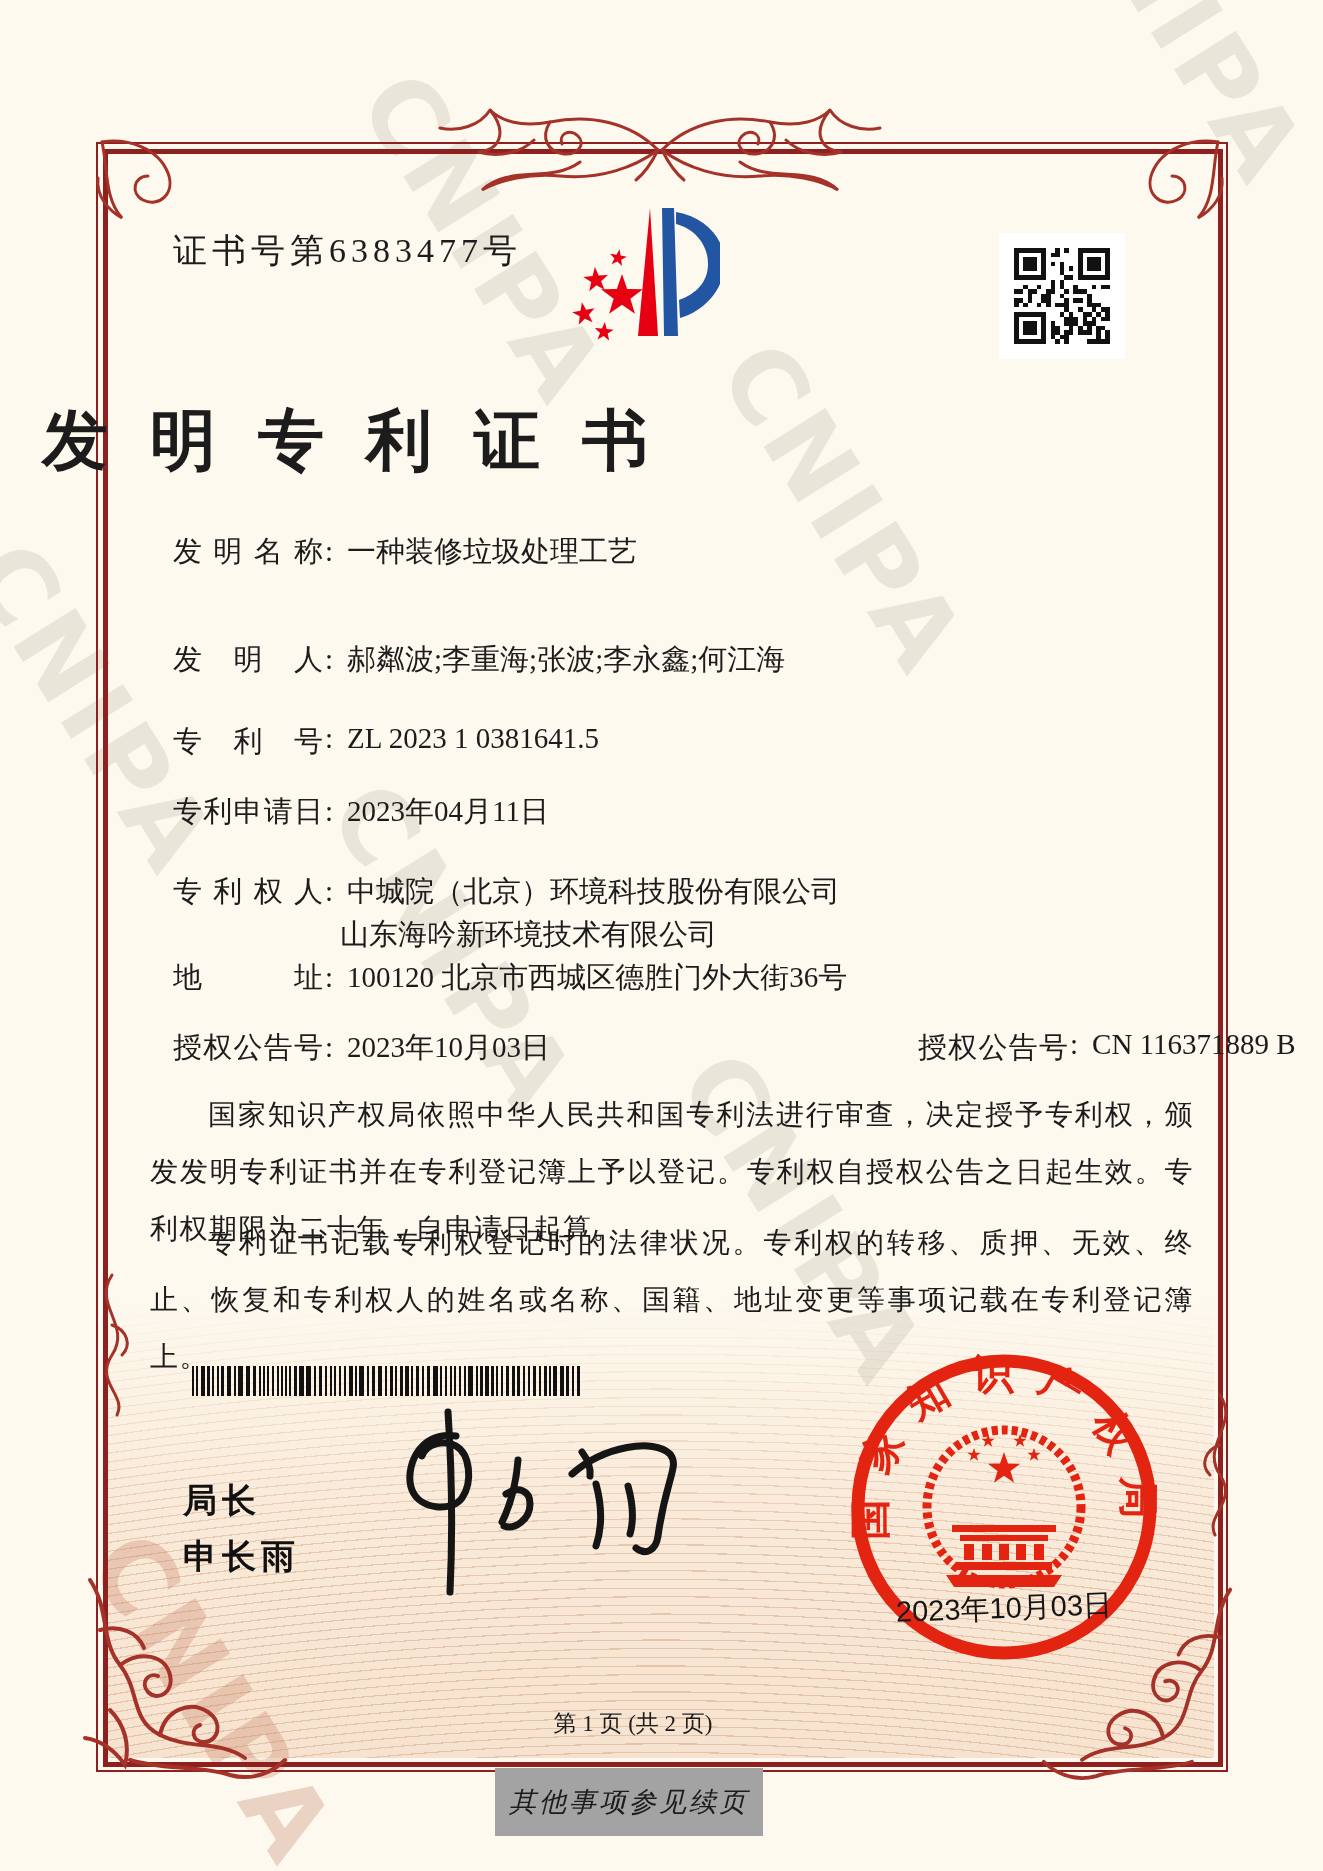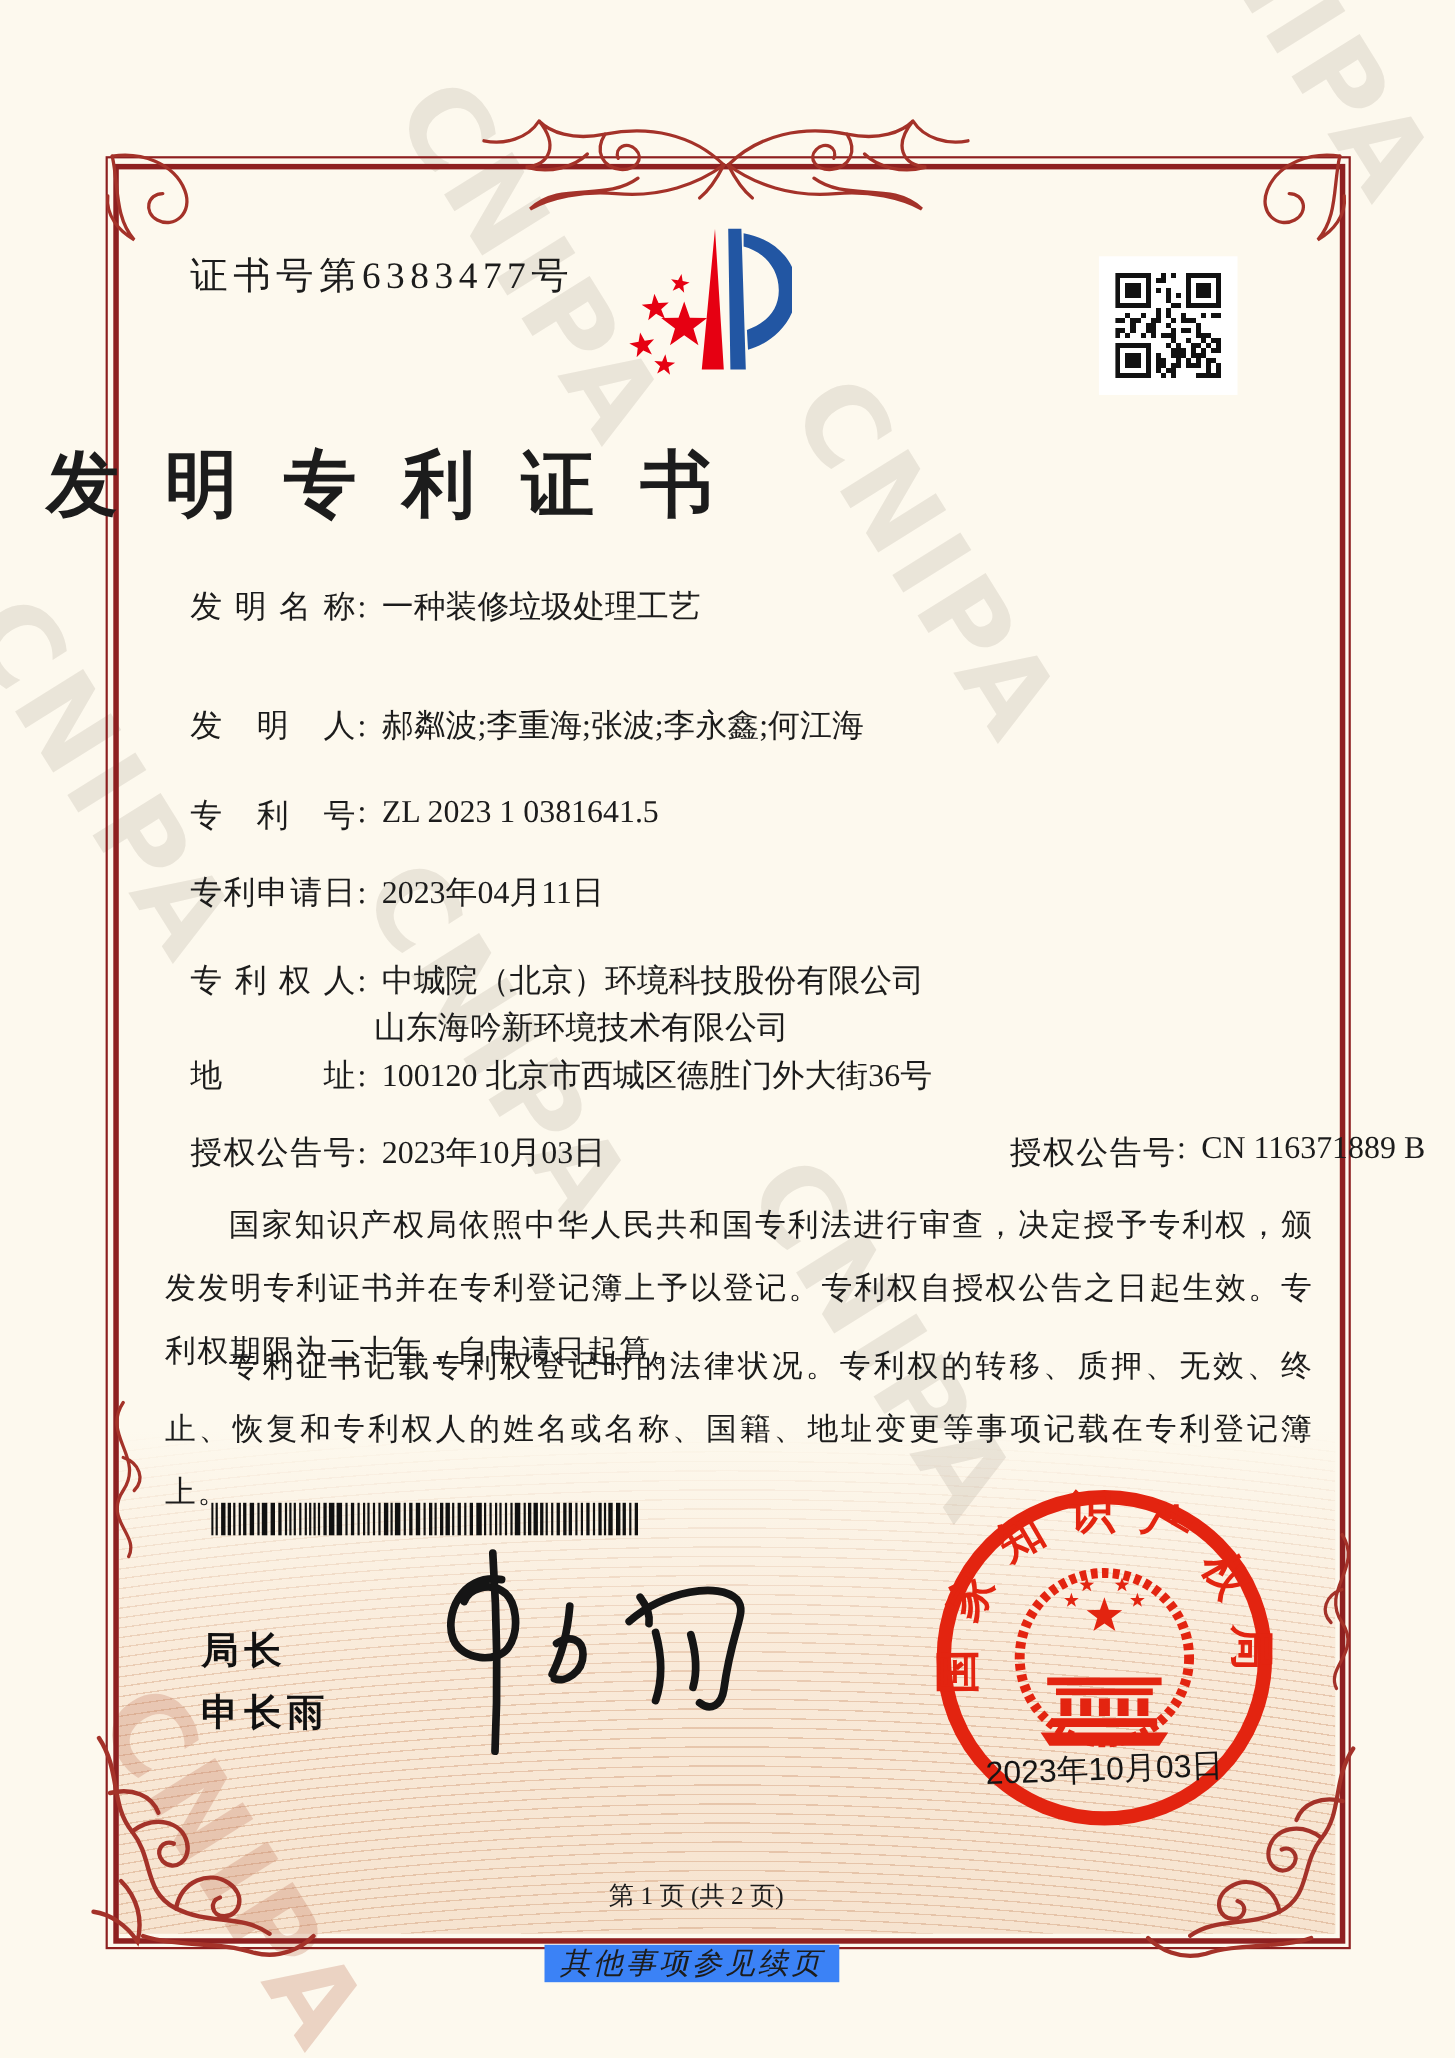--- a/index.html
+++ b/index.html
@@ -76,22 +76,22 @@
   
   .seal{position:absolute;left:850px;top:1353px;width:308px;height:308px;z-index:5;}
   .seal-date{
     position:absolute;left:0;right:0;top:236px;text-align:center;
     font-family:"Liberation Sans","DejaVu Sans",sans-serif;
     font-size:29px;color:#151515;transform:rotate(-2deg);letter-spacing:0px;white-space:nowrap;
   }
   
   .page-info{position:absolute;left:108px;width:1050px;top:1708px;text-align:center;font-size:23px;z-index:4;}
   .continuation{
-    position:absolute;left:495px;top:1768px;width:268px;height:34px;
-    background:#3b82f6;z-index:4;
+    position:absolute;left:495px;top:1768px;width:268px;height:68px;
+    background:#a3a3a3;z-index:4;
     display:flex;align-items:center;justify-content:center;
     font-size:27px;letter-spacing:3px;font-style:italic;
   }
 </style>
 </head>
 <body>
 
 <div class="page">
 
   <div class="wm" style="left:300px;top:180px;">CNIPA</div>

